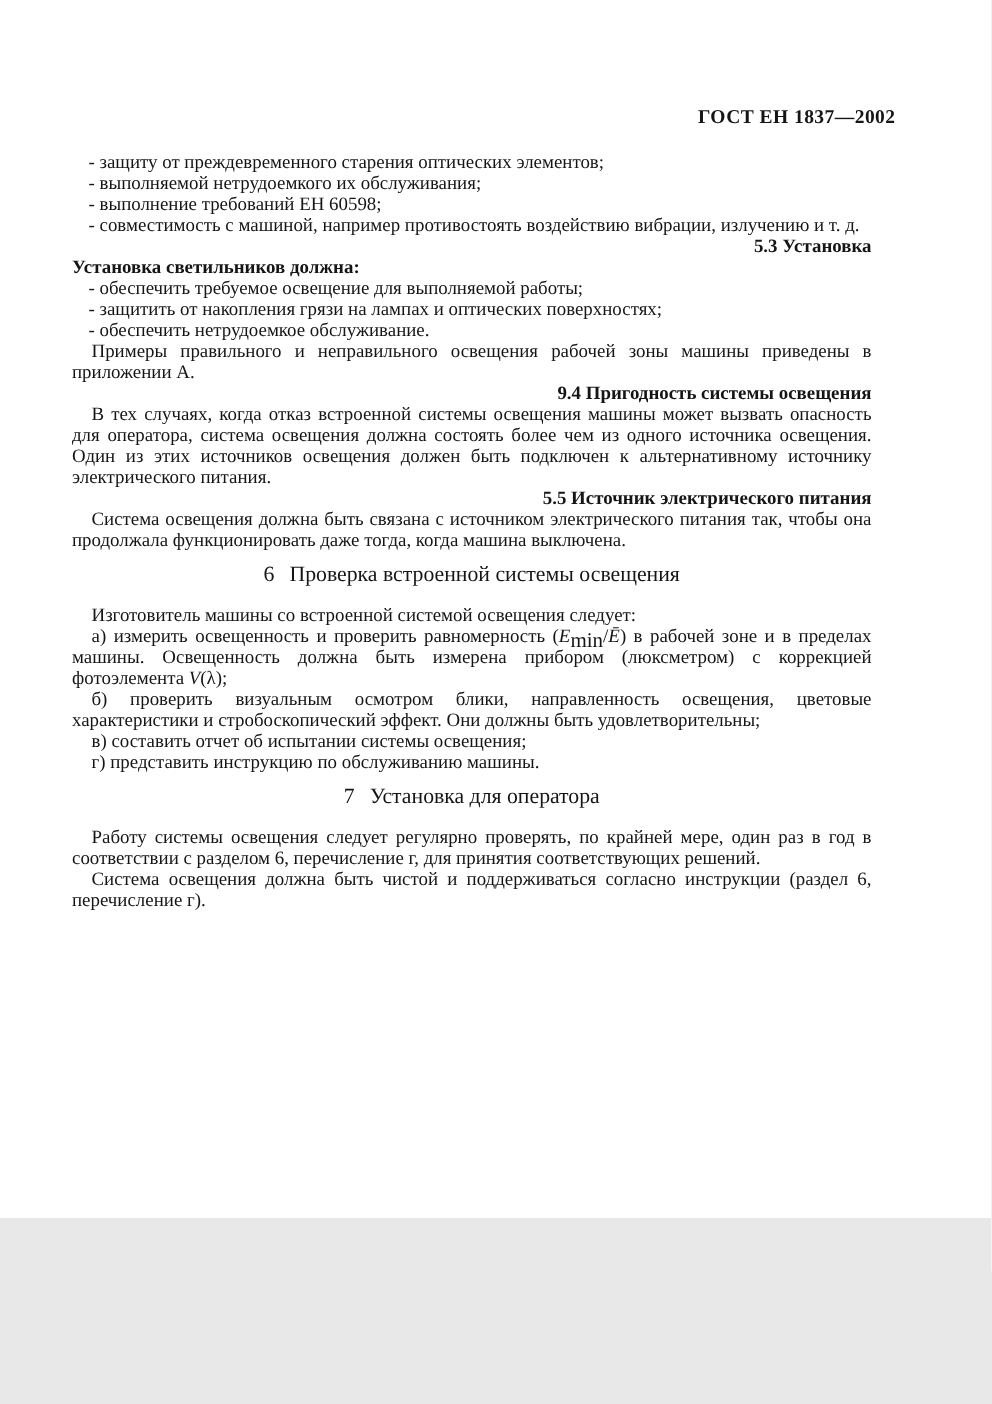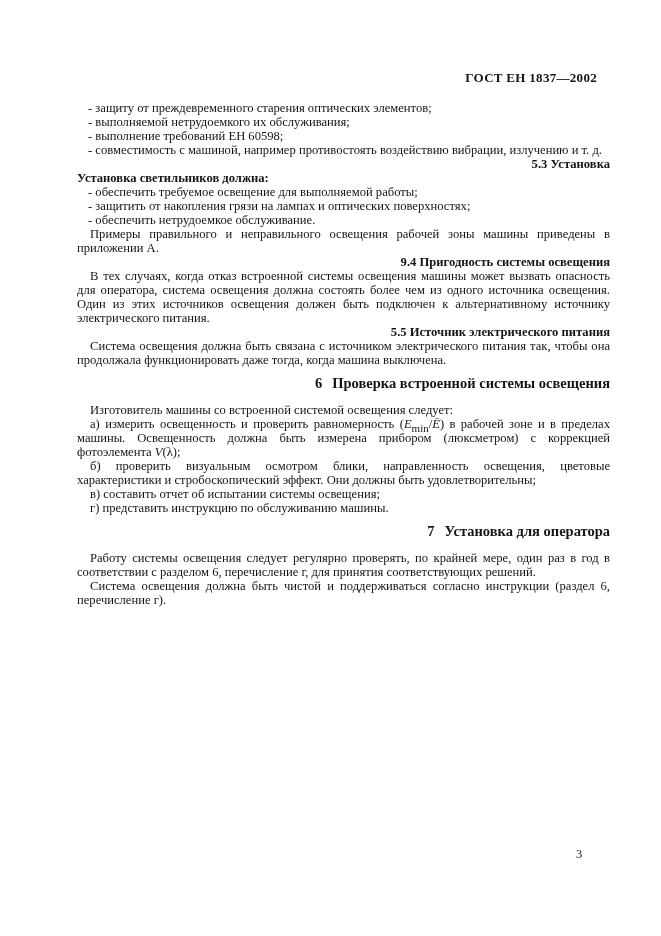--- a/index.html
+++ b/index.html
@@ -1,46 +1,46 @@
 <!DOCTYPE html>
 <html lang="ru"><head>
 <meta charset="utf-8">
 <style>
   html,body { margin:0; padding:0; background:#e8e8e8; }
   .page {
     position:relative;
-    width:661px; height:936px;
+    width:661px; height:812px;
     background:#ffffff;
     margin:0 auto;
     font-family:"Liberation Serif","DejaVu Serif",serif;
     color:#151515;
     overflow:hidden;
   }
   .doc-header {
     position:absolute; top:70px; right:64px;
     font-weight:bold; font-size:13px; letter-spacing:0.3px;
     white-space:nowrap;
   }
   .body-col {
-    position:absolute; top:101px; left:77px; width:533px;
+    position:absolute; top:101px; left:48px; width:533px;
     font-size:12.6px; line-height:14px;
     text-align:justify;
   }
   .bullet  { text-indent:11px; }
   .para    { text-indent:13px; }
   .flush   { text-indent:0;font-weight:bold; }
   .subhead { font-weight:bold; text-indent:11px; text-align:right; }
   .sec-head {
-    font-size:14.5px; font-weight:bold;
+    font-size:14.5px; font-weight:normal;
     margin:9px 0 13px 0;
-    text-align:right; text-indent:0;
+    text-align:center; text-indent:0;
   }
   .sec-head .sec-num { margin-right:10px; }
   .it { font-style:italic; }
-  sub.sm { font-size:11px; line-height:0; }
+  sub.sm { font-size:14px; line-height:0; }
   .page-number {
     position:absolute; top:847px; left:576px;
     font-size:12.5px;
   }
 </style>
 </head>
 <body>
 
 <div class="page">
 

